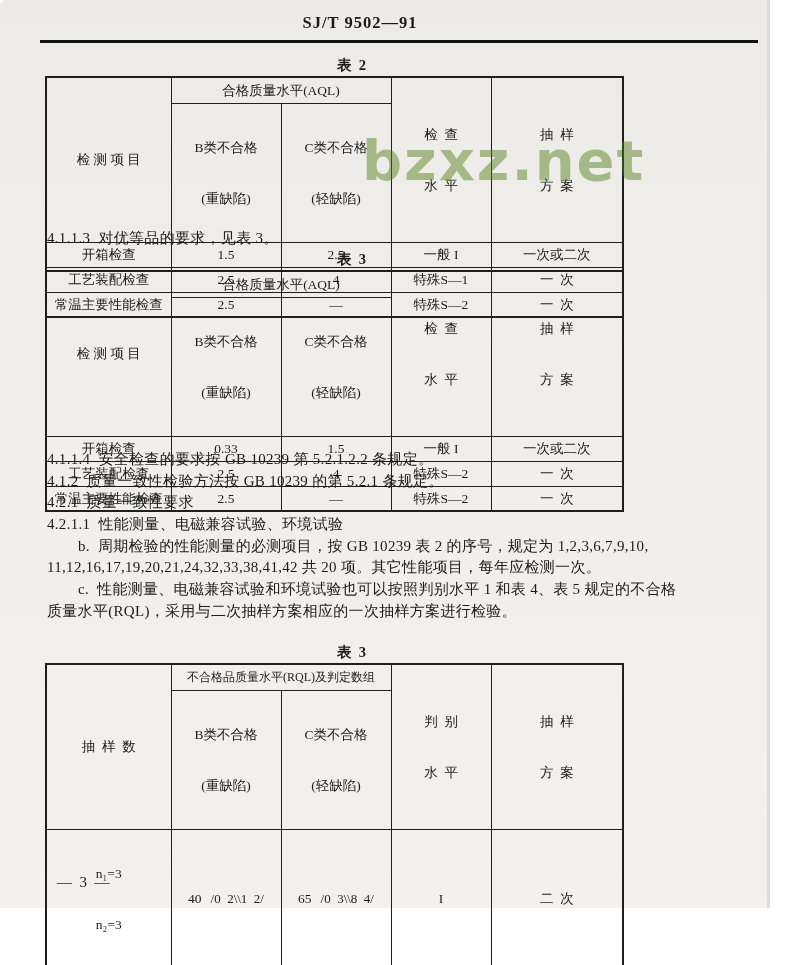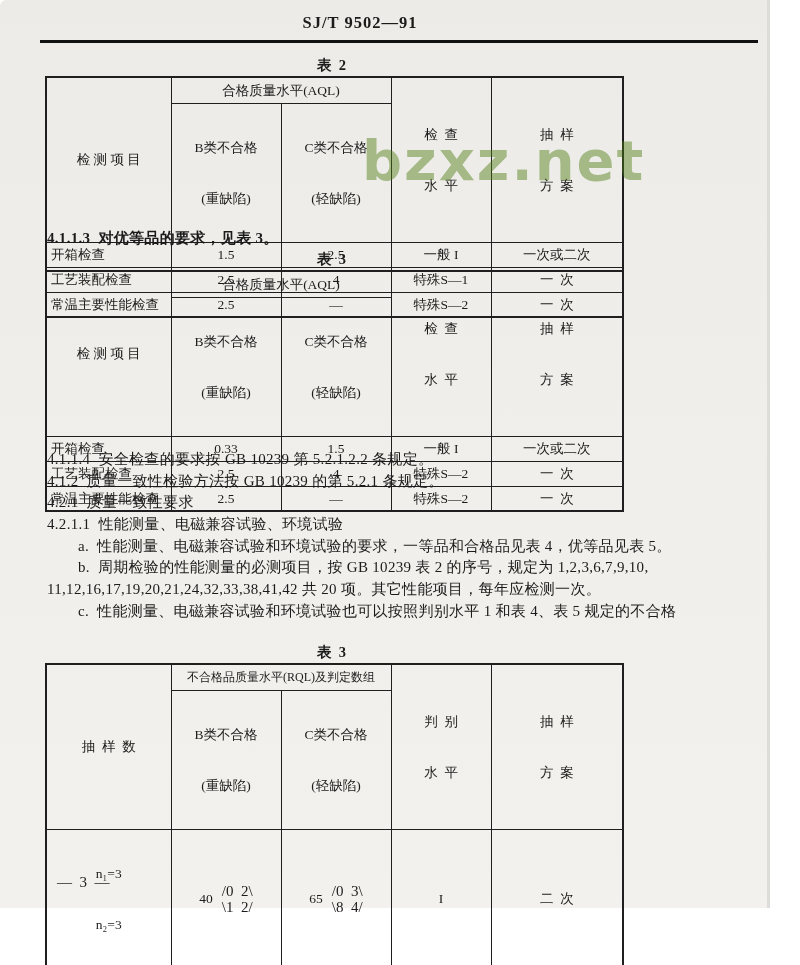--- a/index.html
+++ b/index.html
@@ -10,44 +10,44 @@
     position:absolute; left:0; top:0; width:770px; height:908px;
     background:linear-gradient(180deg,#ecebe7 0%,#f0efeb 55%,#f2f1ed 100%);
     border-right:3px solid #dddcd8;
   }
   .doc-code {
     position:absolute; top:13px; left:0; width:720px; text-align:center;
     font-size:16.5px; font-weight:bold; letter-spacing:1px; z-index:1; white-space:pre;
   }
   .rule { position:absolute; top:40px; left:40px; width:718px; height:3px; background:#111; z-index:1; }
   .caption {
-    position:absolute; left:43px; width:577px; text-align:center;
+    position:absolute; left:63px; width:577px; text-align:center;
     font-size:14.5px; font-weight:bold; z-index:1; white-space:pre;
   }
   table.std {
     position:absolute; border-collapse:collapse; table-layout:fixed;
     width:577px; font-size:13.5px; z-index:1; border:2.5px solid #1f1f1f;
   }
   table.std td {
     border:1.5px solid #1f1f1f; text-align:center; vertical-align:middle;
     padding:1px 4px; white-space:pre; line-height:17px;margin-top:28px;
   }
-  table.std td.item { text-align:left; }
+  table.std td.item { text-align:center; }
   table.std tr.h1 { height:26px; }
   table.std tr.h2 { height:48px; }
   table.std tr.dr { height:25px; }
   table.std tr.h2t4 { height:46px; }
   table.std tr.drt4 { height:58px; }
   td.rqlgroup { font-size:12px; }
   .acc { display:flex; align-items:center; justify-content:center; gap:9px; }
-  .acc-stack { display:inline-flex; flex-direction:column; white-space:pre; line-height:16px; font-size:15px; }
+  .acc-stack { display:inline-flex; white-space:pre; line-height:16px; font-size:13px; }
   .clause-block { position:absolute; top:450px; left:47px; width:712px; z-index:1; }
   .cl { height:21.7px; font-size:15px; white-space:pre; letter-spacing:0.3px; }
   .cl.ind { padding-left:31px; }
-  .clause-solo { position:absolute; left:47px; font-size:15px; white-space:pre; letter-spacing:0.3px; z-index:1;font-weight:bold; }
+  .clause-solo { position:absolute; left:47px; font-size:15px; white-space:pre; letter-spacing:0.3px; z-index:1; }
   .watermark {
     position:absolute; top:128px; left:362px; z-index:2;
     font-family:"DejaVu Sans","Liberation Sans",sans-serif;
     font-size:56px; font-weight:bold; letter-spacing:2px;
     color:#4d7c0f; opacity:0.45;
   }
   .footer-page { position:absolute; top:874px; left:57px; font-size:15px; white-space:pre; z-index:1; }
 </style>
 </head>
 <body>
@@ -172,24 +172,24 @@
         <td>一  次</td>
       </tr>
     </tbody>
   </table>
 
   <div class="clause-block">
     <div class="cl">4.1.1.4  安全检查的要求按 GB 10239 第 5.2.1.2.2 条规定。</div>
     <div class="cl">4.1.2  质量一致性检验方法按 GB 10239 的第 5.2.1 条规定。</div>
     <div class="cl">4.2.1  质量一致性要求</div>
     <div class="cl">4.2.1.1  性能测量、电磁兼容试验、环境试验</div>
-    <div class="cl ind">a.  性能测量、电磁兼容试验和环境试验的要求，一等品和合格品见表 4，优等品见表 5。</div>
     <div class="cl ind">b.  周期检验的性能测量的必测项目，按 GB 10239 表 2 的序号，规定为 1,2,3,6,7,9,10,</div>
     <div class="cl">11,12,16,17,19,20,21,24,32,33,38,41,42 共 20 项。其它性能项目，每年应检测一次。</div>
     <div class="cl ind">c.  性能测量、电磁兼容试验和环境试验也可以按照判别水平 1 和表 4、表 5 规定的不合格</div>
+    <div class="cl">质量水平(RQL)，采用与二次抽样方案相应的一次抽样方案进行检验。</div>
   </div>
 
   <div class="caption" style="top:643px;">表  3</div>
   <table class="std" style="top:663px;left:45px;">
     <colgroup>
       <col style="width:125px">
         <col style="width:110px">
         <col style="width:110px">
         <col style="width:100px">
         <col style="width:132px">

